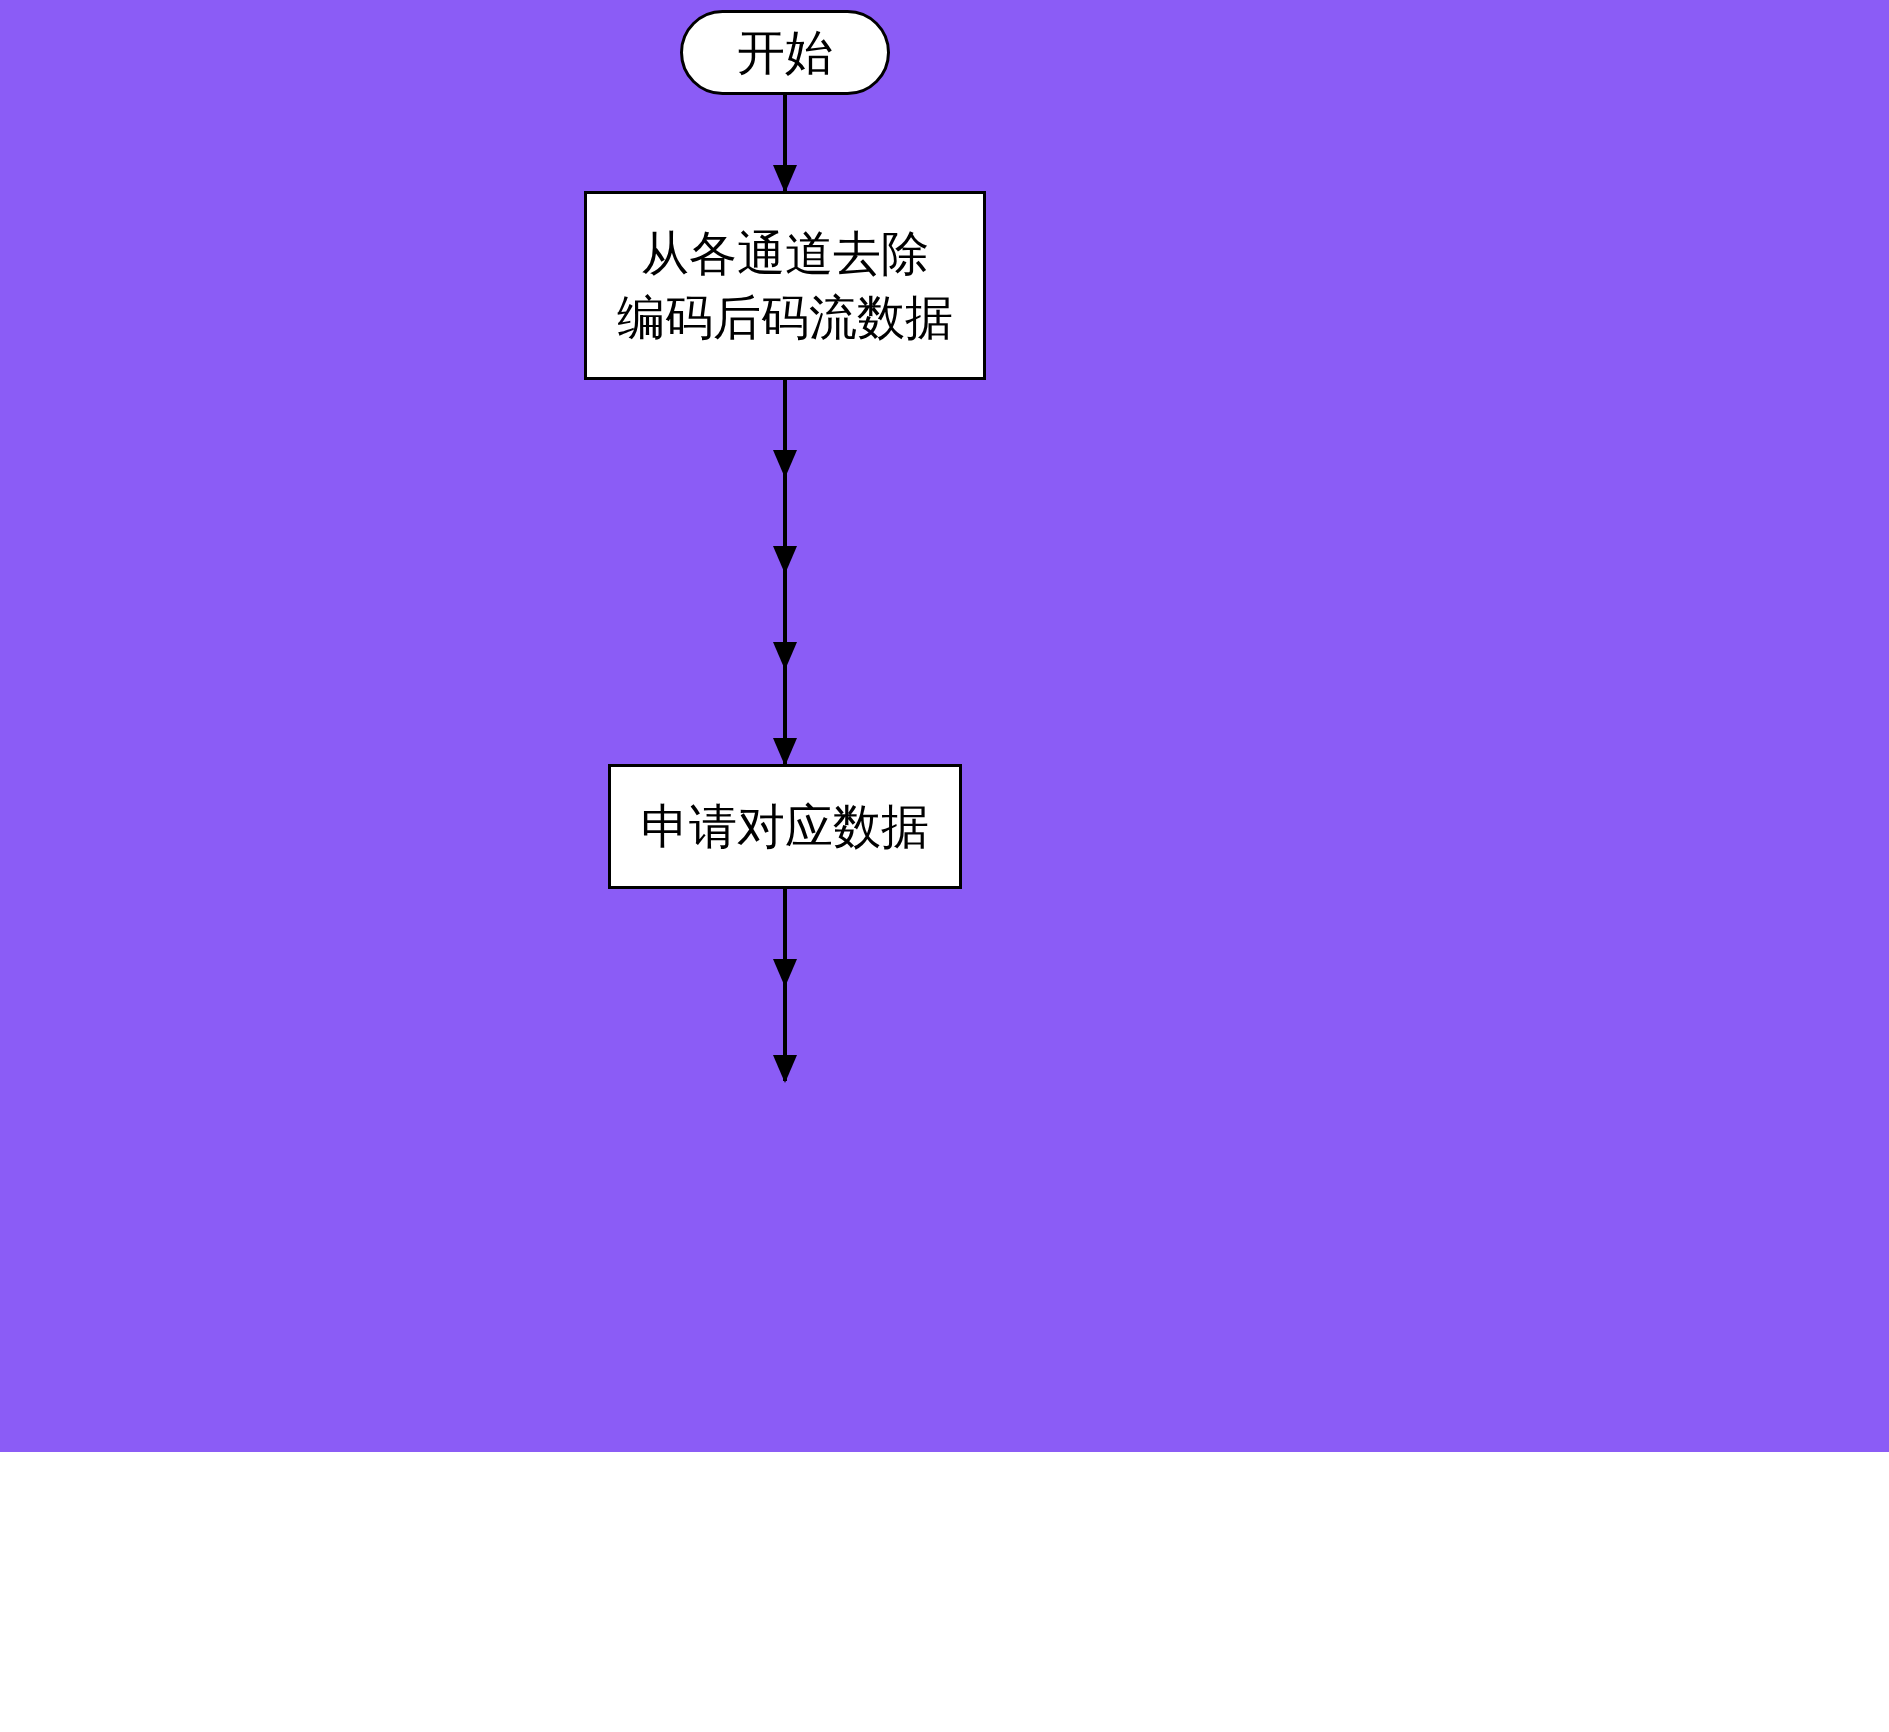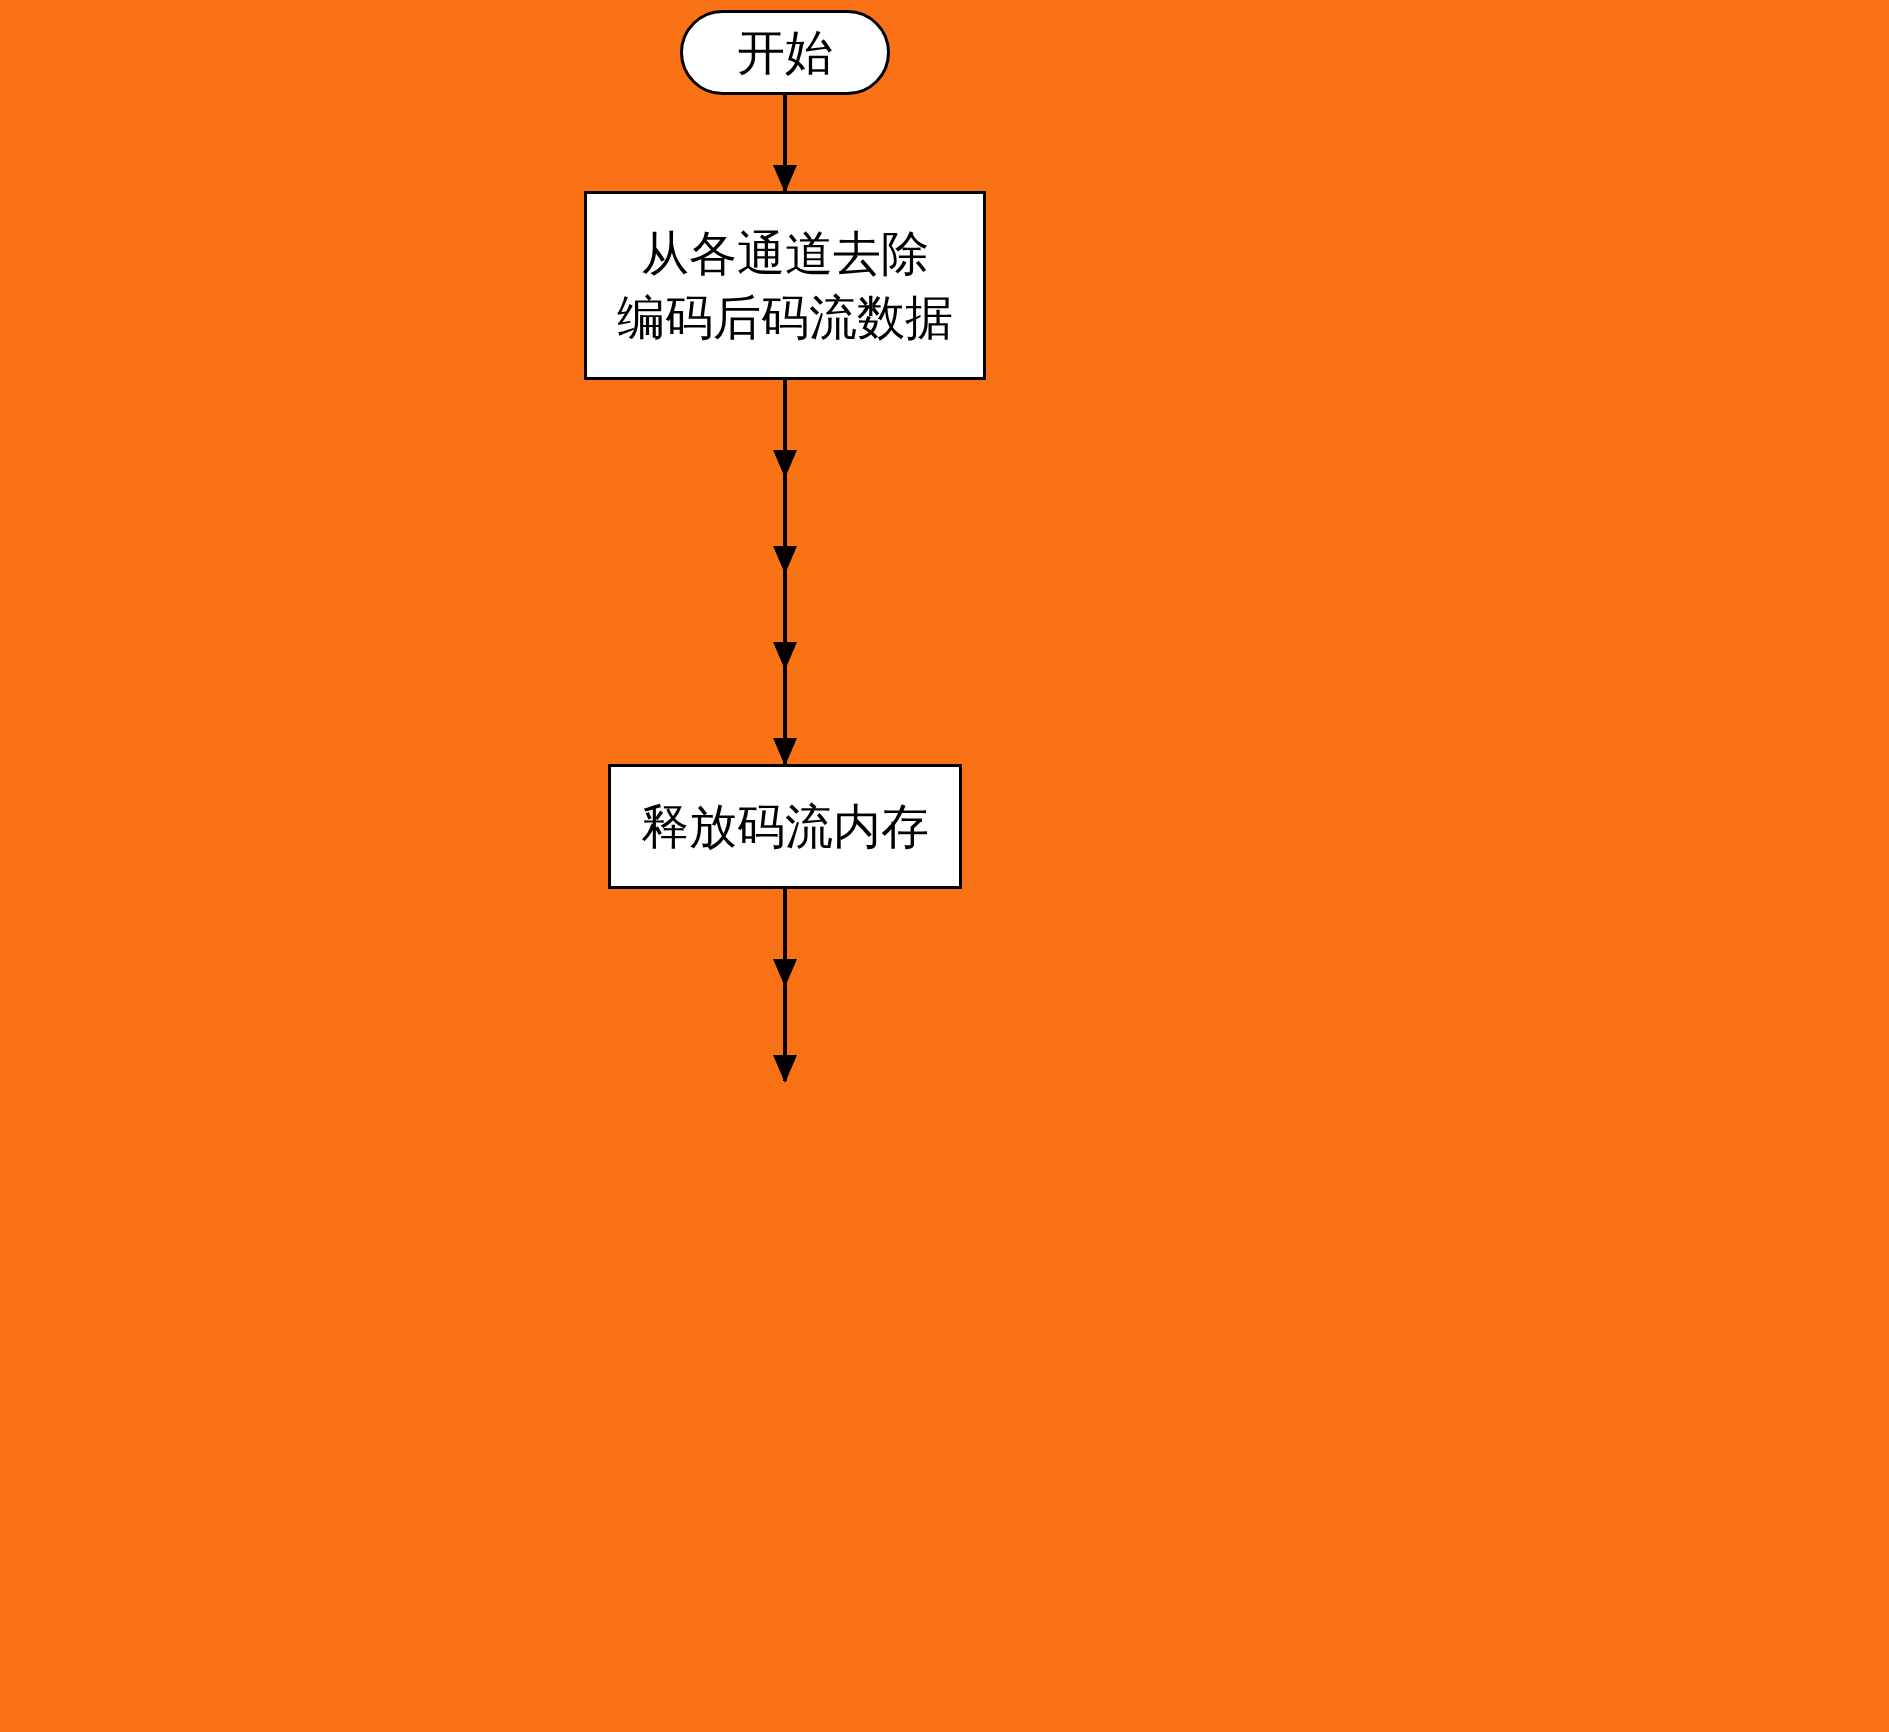--- a/index.html
+++ b/index.html
@@ -9,22 +9,22 @@
   }
   body {
     width: 1889px;
     height: 1732px;
     font-family: "Liberation Serif", serif;
     color: #000;
   }
   .canvas {
     position: relative;
     width: 1889px;
-    height: 1732px;
-    background: #f97316;
+    height: 1452px;
+    background: #8b5cf6;
     overflow: hidden;
   }
   .flow {
     position: absolute;
     left: 785px;
     top: 10px;
     transform: translateX(-50%);
     display: flex;
     flex-direction: column;
     align-items: center;
@@ -87,21 +87,21 @@
 
 
     <div class="arrow"></div>
 
 
     <div class="arrow"></div>
 
 
     <div class="arrow"></div>
 
-    <div class="node process">释放码流内存</div>
+    <div class="node process">申请对应数据</div>
 
     <div class="arrow"></div>
 
 
     <div class="arrow"></div>
 
 
   </div>
 </div>
 

